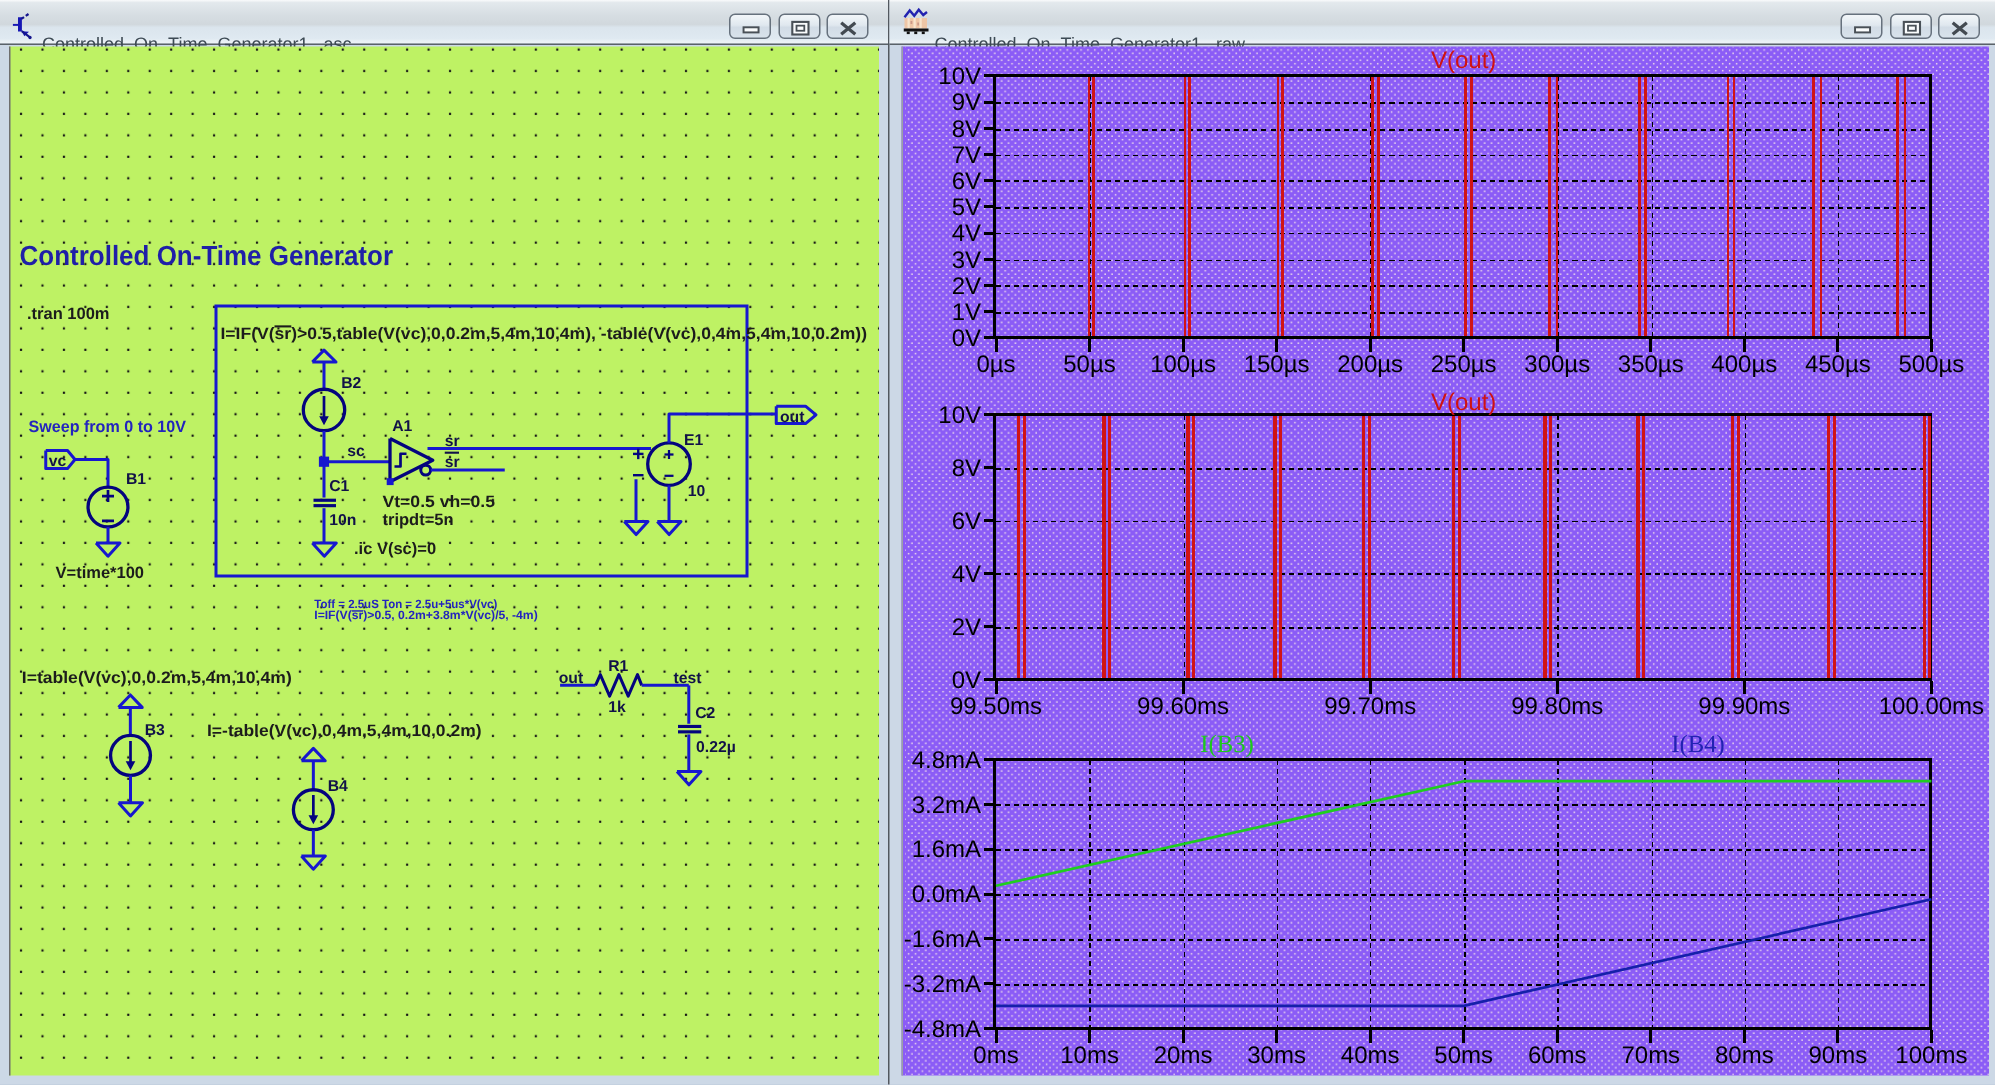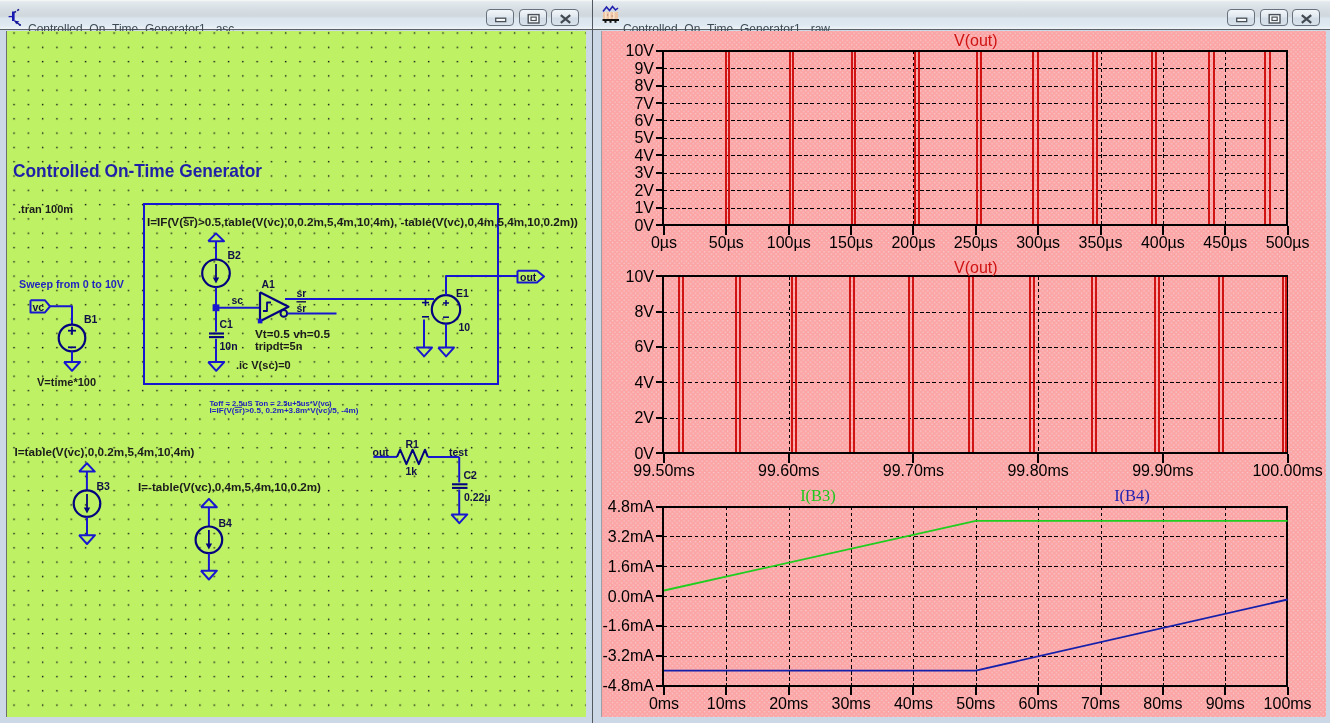--- a/index.html
+++ b/index.html
@@ -175,21 +175,21 @@
           <rect x="8.2" y="4.6" width="10.8" height="8.4" fill="#fafcfd" stroke="#495057" stroke-width="1.4"></rect>
           <rect x="11" y="7.1" width="5.2" height="3.4" fill="none" stroke="#495057" stroke-width="1.2"></rect>
         </svg>
       </div>
 <div class="wbtn" style="left:699.2px">
         <svg width="28" height="17" viewBox="0 0 28 17" style="position:absolute;left:0;top:0">
           <path d="M8.8,5.2 L18.2,12.8 M18.2,5.2 L8.8,12.8" stroke="#434a51" stroke-width="2.2"></path>
         </svg>
       </div>
     </div>
-  <div class="canvas" style="left:8px;top:31px;width:724.5px;height:686px;background:#fca5a5">
+  <div class="canvas" style="left:8px;top:31px;width:724.5px;height:686px;background:#8b5cf6">
     <svg width="1330" height="723" style="position:absolute;left:-600px;top:-31px">
     <defs>
           <pattern id="wtex" width="4.6" height="4.6" patternUnits="userSpaceOnUse">
 <rect x="0.6" y="0.6" width="1" height="1" fill="#efdce8"></rect>
             <rect x="2.9" y="2.9" width="1" height="1" fill="#f1e0ea"></rect>
           </pattern>
         </defs>
 <rect x="601.5" y="31" width="723" height="686" fill="url(#wtex)"></rect>
 <line x1="662.0" y1="68.5" x2="1285.6" y2="68.5" stroke="#000" stroke-width="1" stroke-linecap="butt" stroke-dasharray="3.4,2.7" shape-rendering="crispEdges"></line>
 <line x1="662.0" y1="86.5" x2="1285.6" y2="86.5" stroke="#000" stroke-width="1" stroke-linecap="butt" stroke-dasharray="3.4,2.7" shape-rendering="crispEdges"></line>

